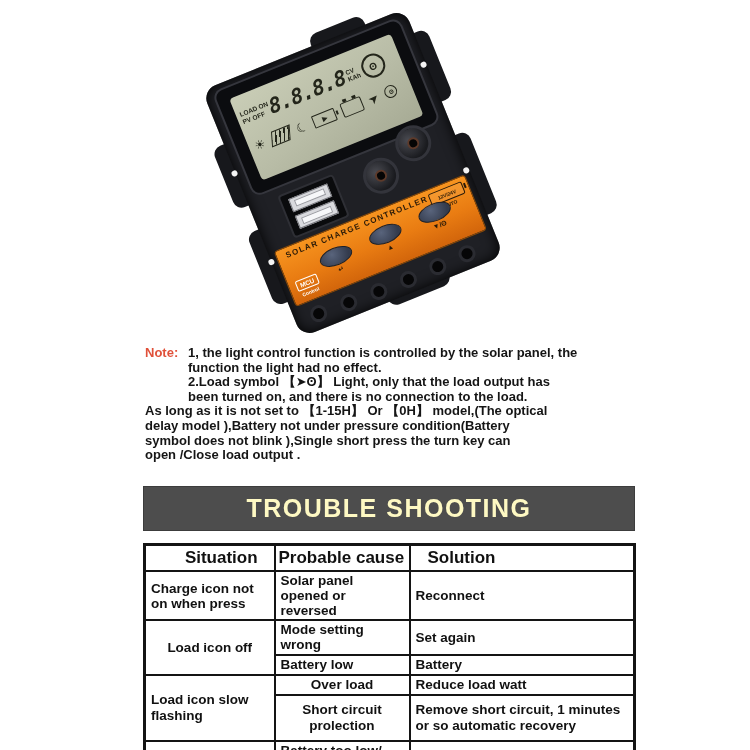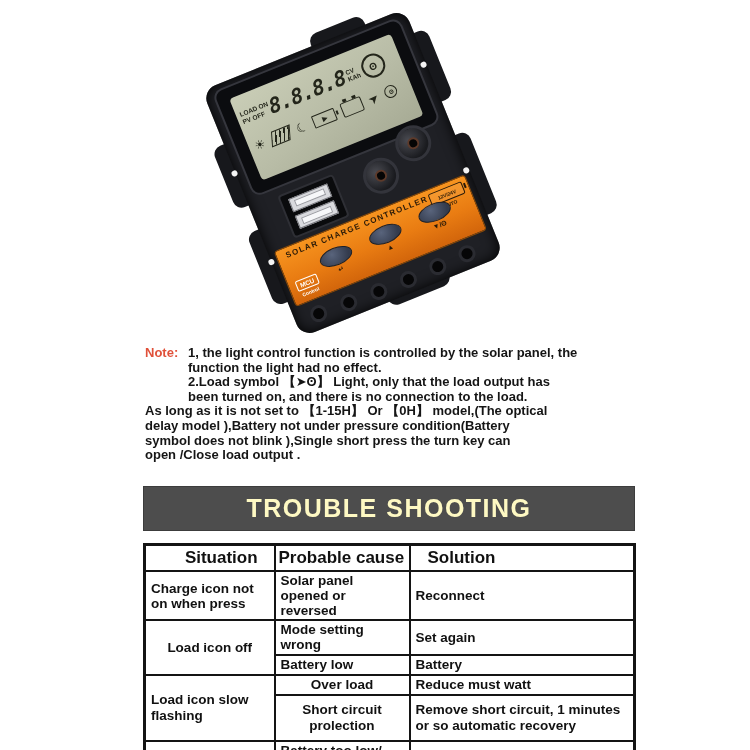--- a/index.html
+++ b/index.html
@@ -234,21 +234,21 @@
       <td class="lft">Mode setting wrong</td>
       <td class="lft">Set again</td>
     </tr>
     <tr class="rB2">
       <td class="lft">Battery low</td>
       <td class="lft">Battery</td>
     </tr>
     <tr class="rC1">
       <td class="lft" rowspan="2">Load icon slow flashing</td>
       <td class="ctr">Over load</td>
-      <td class="lft">Reduce must watt</td>
+      <td class="lft">Reduce load watt</td>
     </tr>
     <tr class="rC2">
       <td class="ctr">Short circuit prolection</td>
       <td class="lft">Remove short circuit, 1 minutes or so automatic recovery</td>
     </tr>
     <tr class="rD">
       <td class="ctr">Power off</td>
       <td class="lft">Battery too low/ reverse</td>
       <td class="lft sol-last">Check battery/connection</td>
     </tr>

